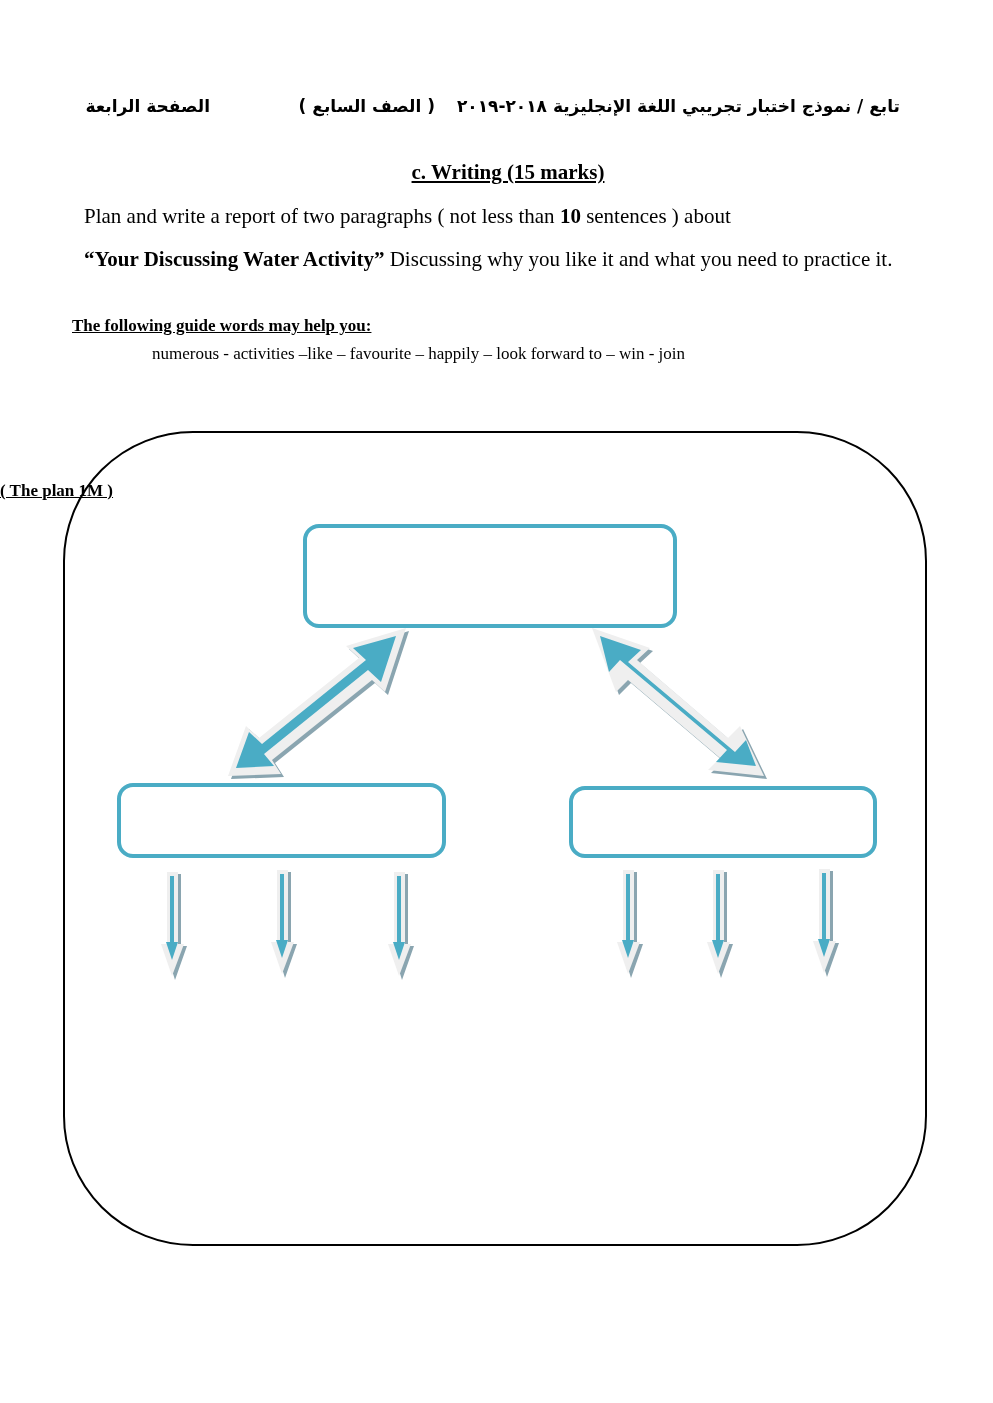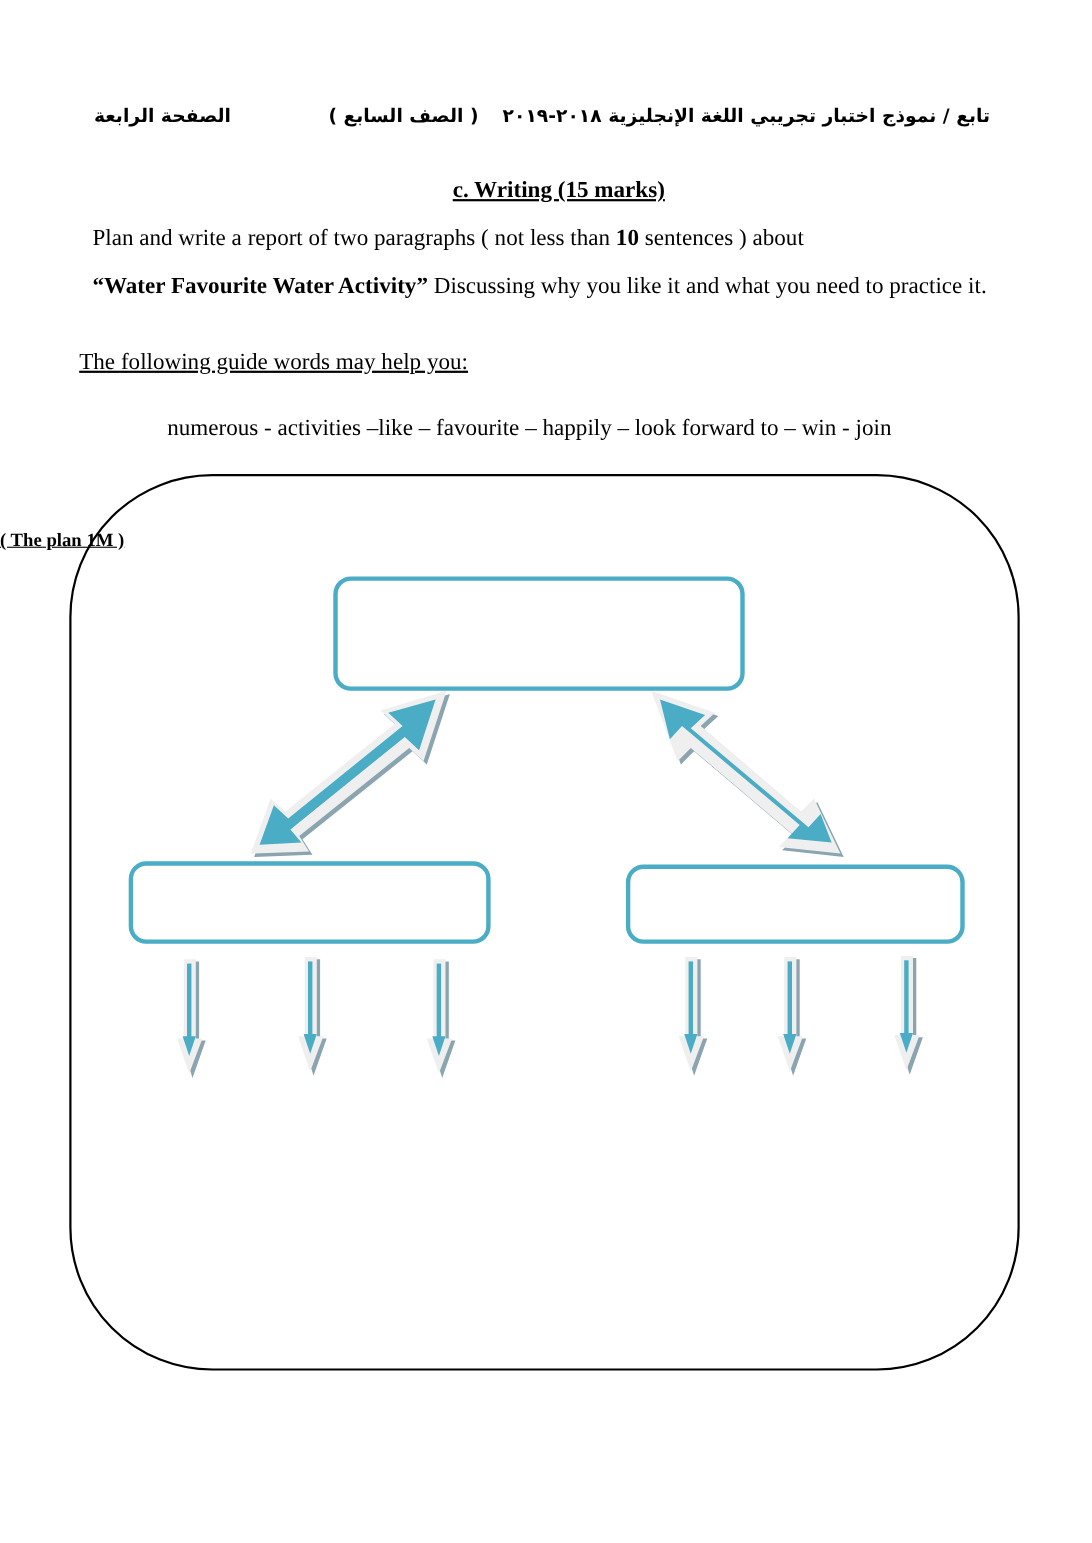--- a/index.html
+++ b/index.html
@@ -11,22 +11,22 @@
             font-weight: bold; font-size: 17px; direction: rtl; white-space: nowrap; }
   .header span { position: absolute; top: 4px; text-align: right; }
   .h-title { right: 0; }
   .h-grade { right: 465px; }
   .h-page { right: 690px; }
   .section-title { top: 160px; left: 0; width: 1016px; text-align: center;
                    font-weight: bold; font-size: 21px; text-decoration: underline; }
   .para { left: 84px; font-size: 21px; line-height: 28px; width: 830px; }
   .p1 { top: 202px; }
   .p2 { top: 245px; }
-  .guide-title { top: 316px; left: 72px; font-weight: normal; font-size: 21px; text-decoration: underline; }
-  .guide-words { top: 376px; left: 152px; font-size: 21px; }
+  .guide-title { top: 316px; left: 72px; font-weight: bold; font-size: 17px; text-decoration: underline; }
+  .guide-words { top: 344px; left: 152px; font-size: 17px; }
   .outer-box { left: 63px; top: 431px; width: 860px; height: 811px;
                border: 2.5px solid #000; border-radius: 130px; box-sizing: content-box; }
   .plan-label { top: 481px; left: 0; width: 993px; text-align: left;
                 font-weight: bold; font-size: 17px; text-decoration: underline; }
   .tbox { border: 4px solid #4aacc5; border-radius: 16px; background: #fff; box-sizing: border-box; }
   .box-top { left: 303px; top: 524px; width: 374px; height: 104px; }
   .box-left { left: 117px; top: 783px; width: 329px; height: 75px; }
   .box-right { left: 569px; top: 786px; width: 308px; height: 72px; }
   svg.diagram { position: absolute; left: 0; top: 0; }
 </style>
@@ -36,21 +36,21 @@
 <div class="abs header">
   <span class="h-title">تابع / نموذج اختبار تجريبي اللغة الإنجليزية ٢٠١٨-٢٠١٩</span>
   <span class="h-grade">( الصف السابع )</span>
   <span class="h-page">الصفحة الرابعة</span>
 </div>
 
 <div class="abs section-title">c. Writing  (15 marks)</div>
 
 <div class="abs para p1"><span>Plan and write a report of two paragraphs ( not less than </span><b>10</b><span> sentences ) about</span></div>
 
-<div class="abs para p2"><b>“Water Favourite Water Activity”</b><span>  Discussing why you like it and what you need to practice it.</span></div>
+<div class="abs para p2"><b>“Your Discussing Water Activity”</b><span>  Discussing why you like it and what you need to practice it.</span></div>
 
 <div class="abs guide-title">The following guide words may help you:</div>
 <div class="abs guide-words">numerous - activities –like – favourite – happily – look forward to – win - join</div>
 
 <div class="abs outer-box"></div>
 
 <div class="abs plan-label">( The plan 1M )</div>
 
 <svg class="diagram" width="993" height="1403">
   <defs>

